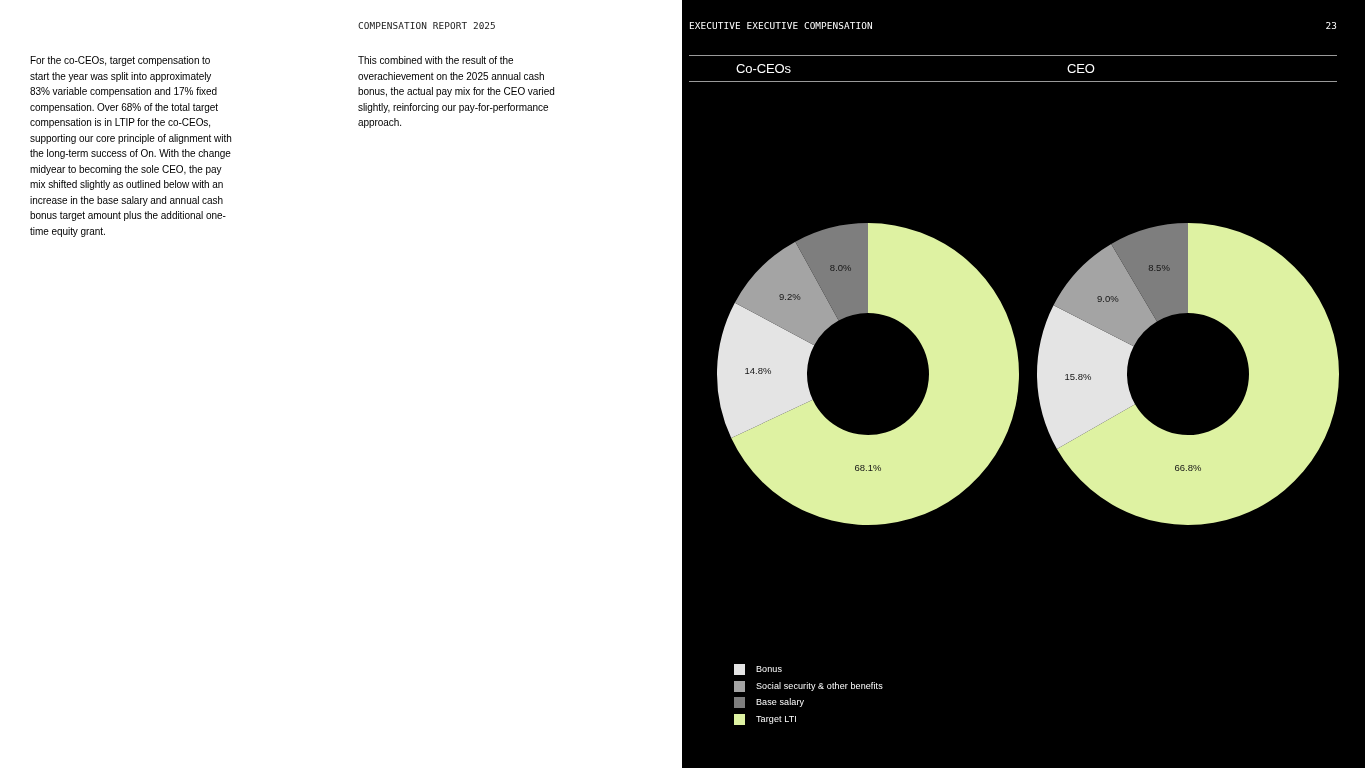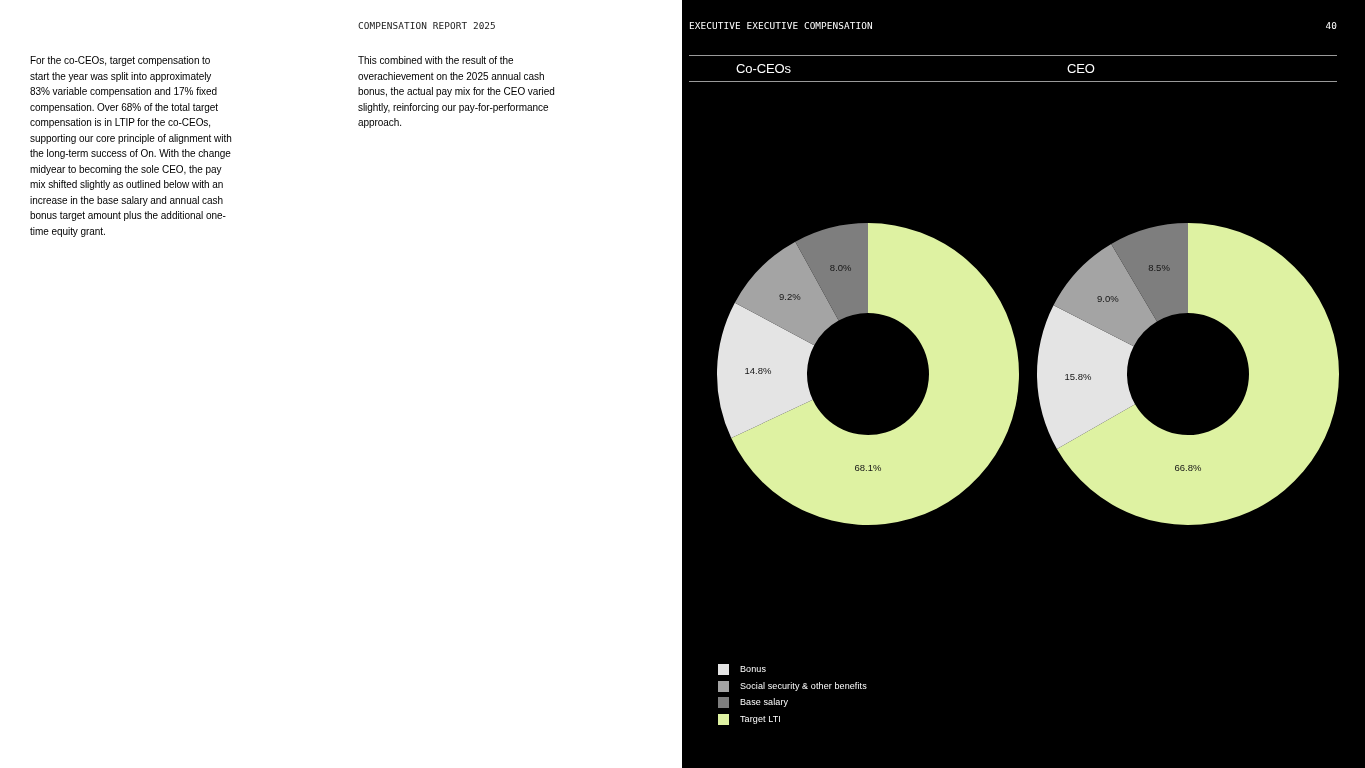--- a/index.html
+++ b/index.html
@@ -50,21 +50,21 @@
   .th2 { left: 338px; text-align: right; }
 
   .chart { position: absolute; top: 214px; width: 320px; height: 320px; }
   .chart-left  { left: 26px; }
   .chart-right { left: 346px; }
   .slice-label {
     font-family: "Liberation Sans", sans-serif;
     font-size: 9.5px; fill: #161616;
   }
 
-  .legend { position: absolute; left: 36px; top: 664px; text-align: center; }
+  .legend { position: absolute; left: 52px; top: 664px; text-align: center; }
   .legend-row { display: flex; align-items: center; margin-bottom: 5.6px; }
   .legend-swatch { width: 11px; height: 11px; margin-right: 11px; flex: 0 0 11px; }
   .legend-label { font-size: 9px; letter-spacing: 0.1px; color: #ffffff; line-height: 11px; }
 </style>
 </head>
 <body>
 
 <div class="page">
 
   <section class="left-page">
@@ -84,21 +84,21 @@
     <p class="body-col col2">This combined with the result of the
 overachievement on the 2025 annual cash
 bonus, the actual pay mix for the CEO varied
 slightly, reinforcing our pay-for-performance
 approach.</p>
   </section>
 
   <section class="right-page">
     <div class="panel-head">
       <span class="mono panel-title">EXECUTIVE EXECUTIVE COMPENSATION</span>
-      <span class="mono page-num">40</span>
+      <span class="mono page-num">23</span>
     </div>
 
     <div class="table-head">
       <span class="th th1">Co-CEOs</span>
       <span class="th th2">CEO</span>
     </div>
 
     <div id="chart-0" class="chart chart-left"><svg viewBox="0 0 320 320" width="320" height="320">
           <path d="M160.00 9.00 A151 151 0 1 1 23.24 224.02 L104.75 185.86 A61 61 0 1 0 160.00 99.00 Z" fill="#def2a2"></path>
           <text x="160.0" y="257.2" text-anchor="middle" class="slice-label">68.1%</text>

